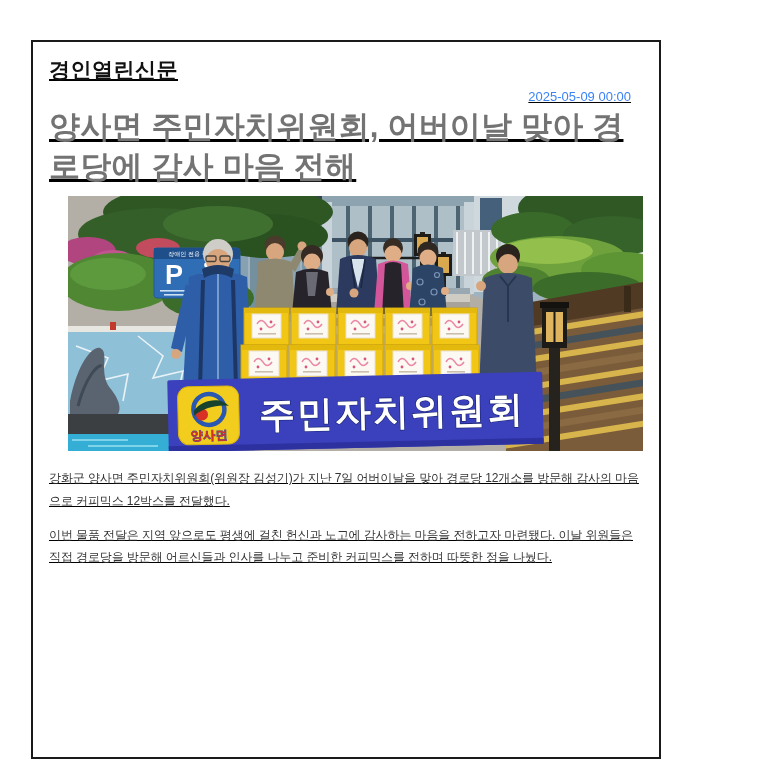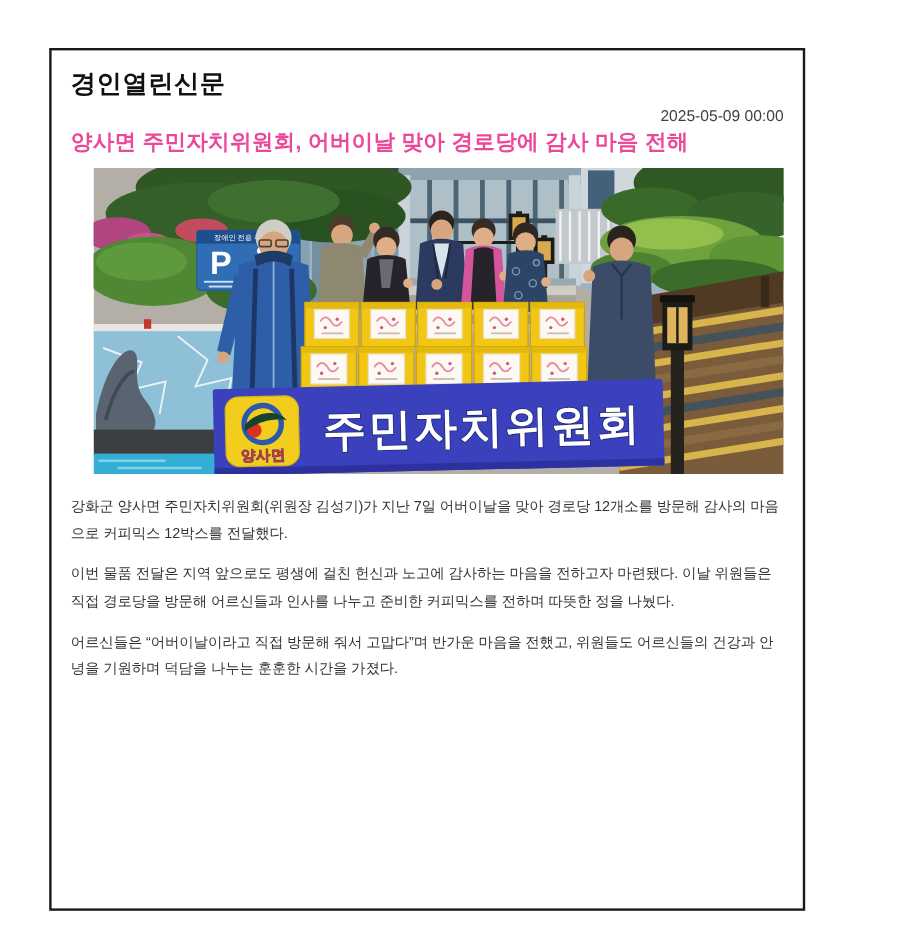--- a/index.html
+++ b/index.html
@@ -6,49 +6,50 @@
     margin: 0;
     padding: 0;
     width: 760px;
     height: 779px;
     background: #ffffff;
     font-family: "Liberation Sans", "DejaVu Sans", sans-serif;
     overflow: hidden;
   }
   .article-box {
     position: absolute;
-    left: 41px;
+    left: 31px;
     top: 40px;
     width: 630px;
     height: 719px;
     box-sizing: border-box;
     border: 2px solid #1a1a1a;
     background: #ffffff;
     padding: 8px 16px 10px 16px;
     overflow: hidden;
+    text-decoration: underline;
   }
   .masthead {
     margin: 6px 0 0 0;
     font-size: 21px;
     font-weight: 700;
     color: #111111;
     letter-spacing: 0.5px;
   }
   .date-line {
-    margin: 5px 0 0 0;
+    margin: 5px 12px 0 0;
     font-size: 13px;
-    color: #404040;
+    color: #3b82f6;
     text-align: right;
   }
   .headline {
     margin: 3px 0 0 0;
-    font-size: 18px;
+    font-size: 31px;
     font-weight: 700;
     line-height: 1.28;
-    color: #ec4899;
+    color: #737373;
     letter-spacing: 0.2px;
   }
   .photo-figure {
     margin: 10px 0 0 19px;
     width: 575px;
     height: 255px;
     line-height: 0;
   }
   .body-text p {
     margin: 12px 0 0 0;
@@ -384,16 +385,15 @@
           <text x="141" y="240" text-anchor="middle" font-size="12" font-weight="900" fill="#d93025" stroke="#2a57b0" stroke-width="0.7" style="paint-order:stroke" letter-spacing="0.5">양사면</text>
         </g>
         <text x="324" y="229" text-anchor="middle" font-size="36" font-weight="900" fill="#ffffff" stroke="#18246e" stroke-width="1.2" style="paint-order:stroke" letter-spacing="2">주민자치위원회</text>
       </g>
     </svg>
   </figure>
 
   <div class="body-text">
     <p class="first">강화군 양사면 주민자치위원회(위원장 김성기)가 지난 7일 어버이날을 맞아 경로당 12개소를 방문해 감사의 마음으로 커피믹스 12박스를 전달했다.</p>
     <p>이번 물품 전달은 지역 앞으로도 평생에 걸친 헌신과 노고에 감사하는 마음을 전하고자 마련됐다. 이날 위원들은 직접 경로당을 방문해 어르신들과 인사를 나누고 준비한 커피믹스를 전하며 따뜻한 정을 나눴다.</p>
-    <p>어르신들은 “어버이날이라고 직접 방문해 줘서 고맙다”며 반가운 마음을 전했고, 위원들도 어르신들의 건강과 안녕을 기원하며 덕담을 나누는 훈훈한 시간을 가졌다.</p>
 
   </div>
 </div>
 
 </body></html>

